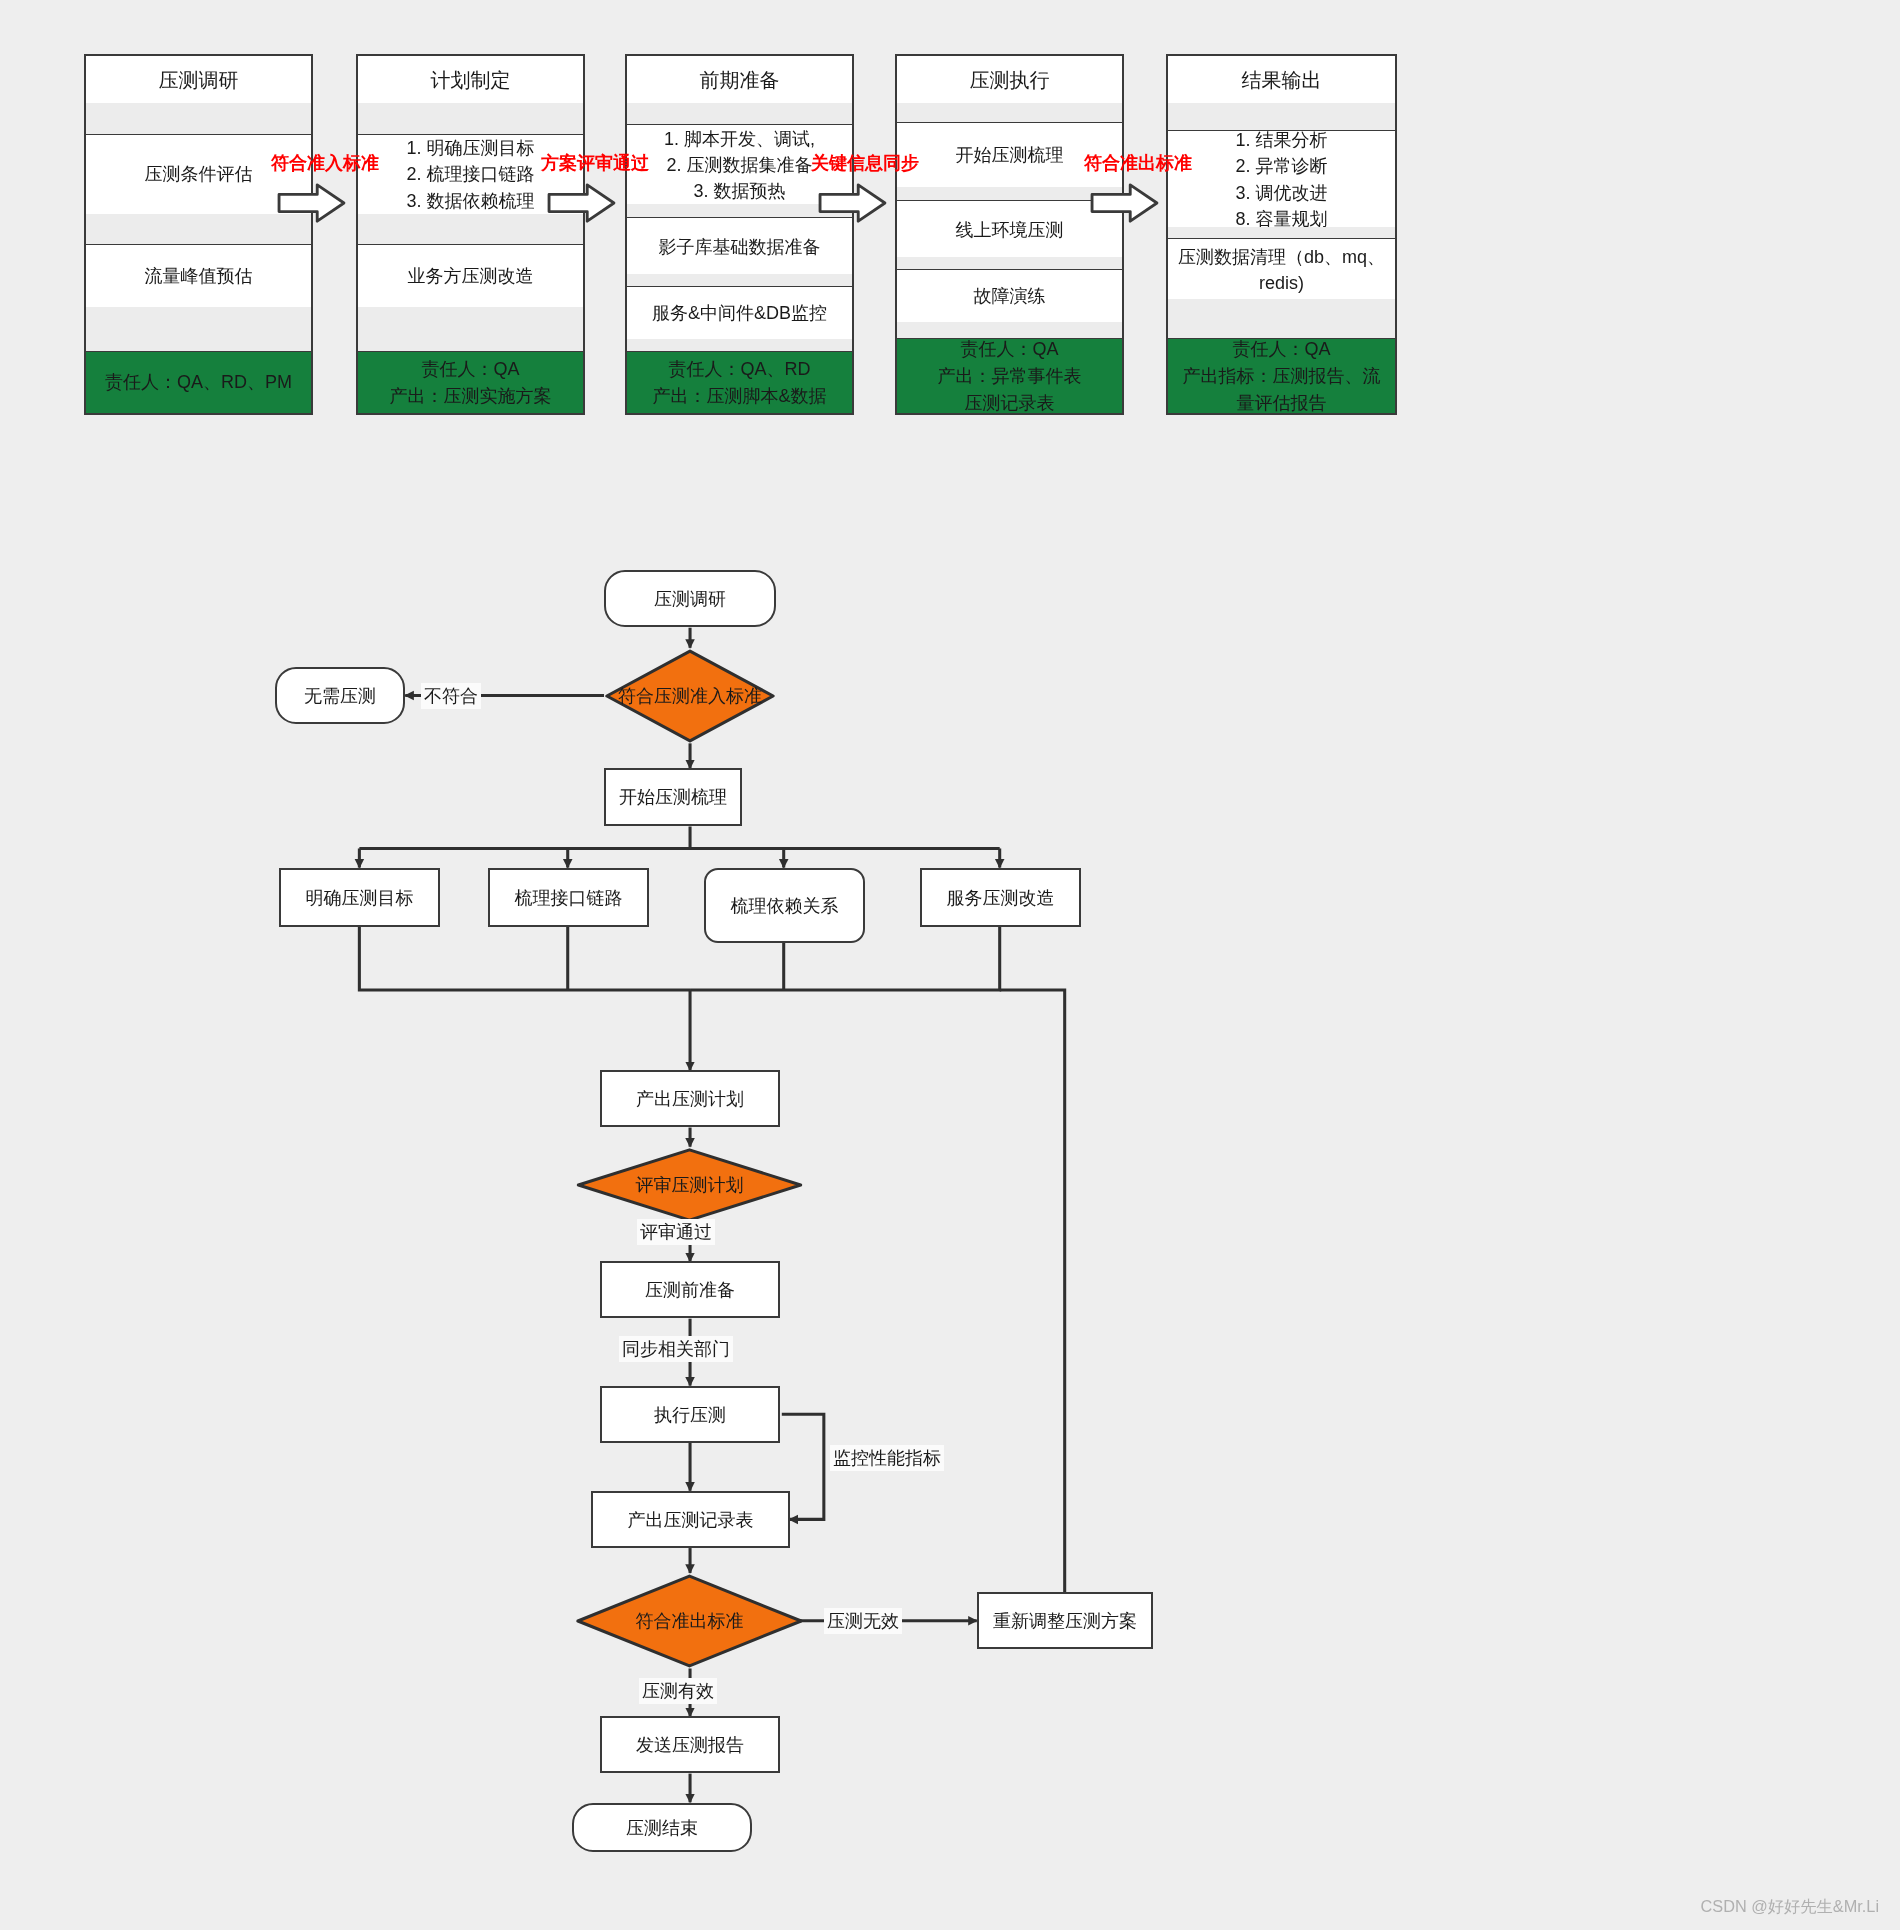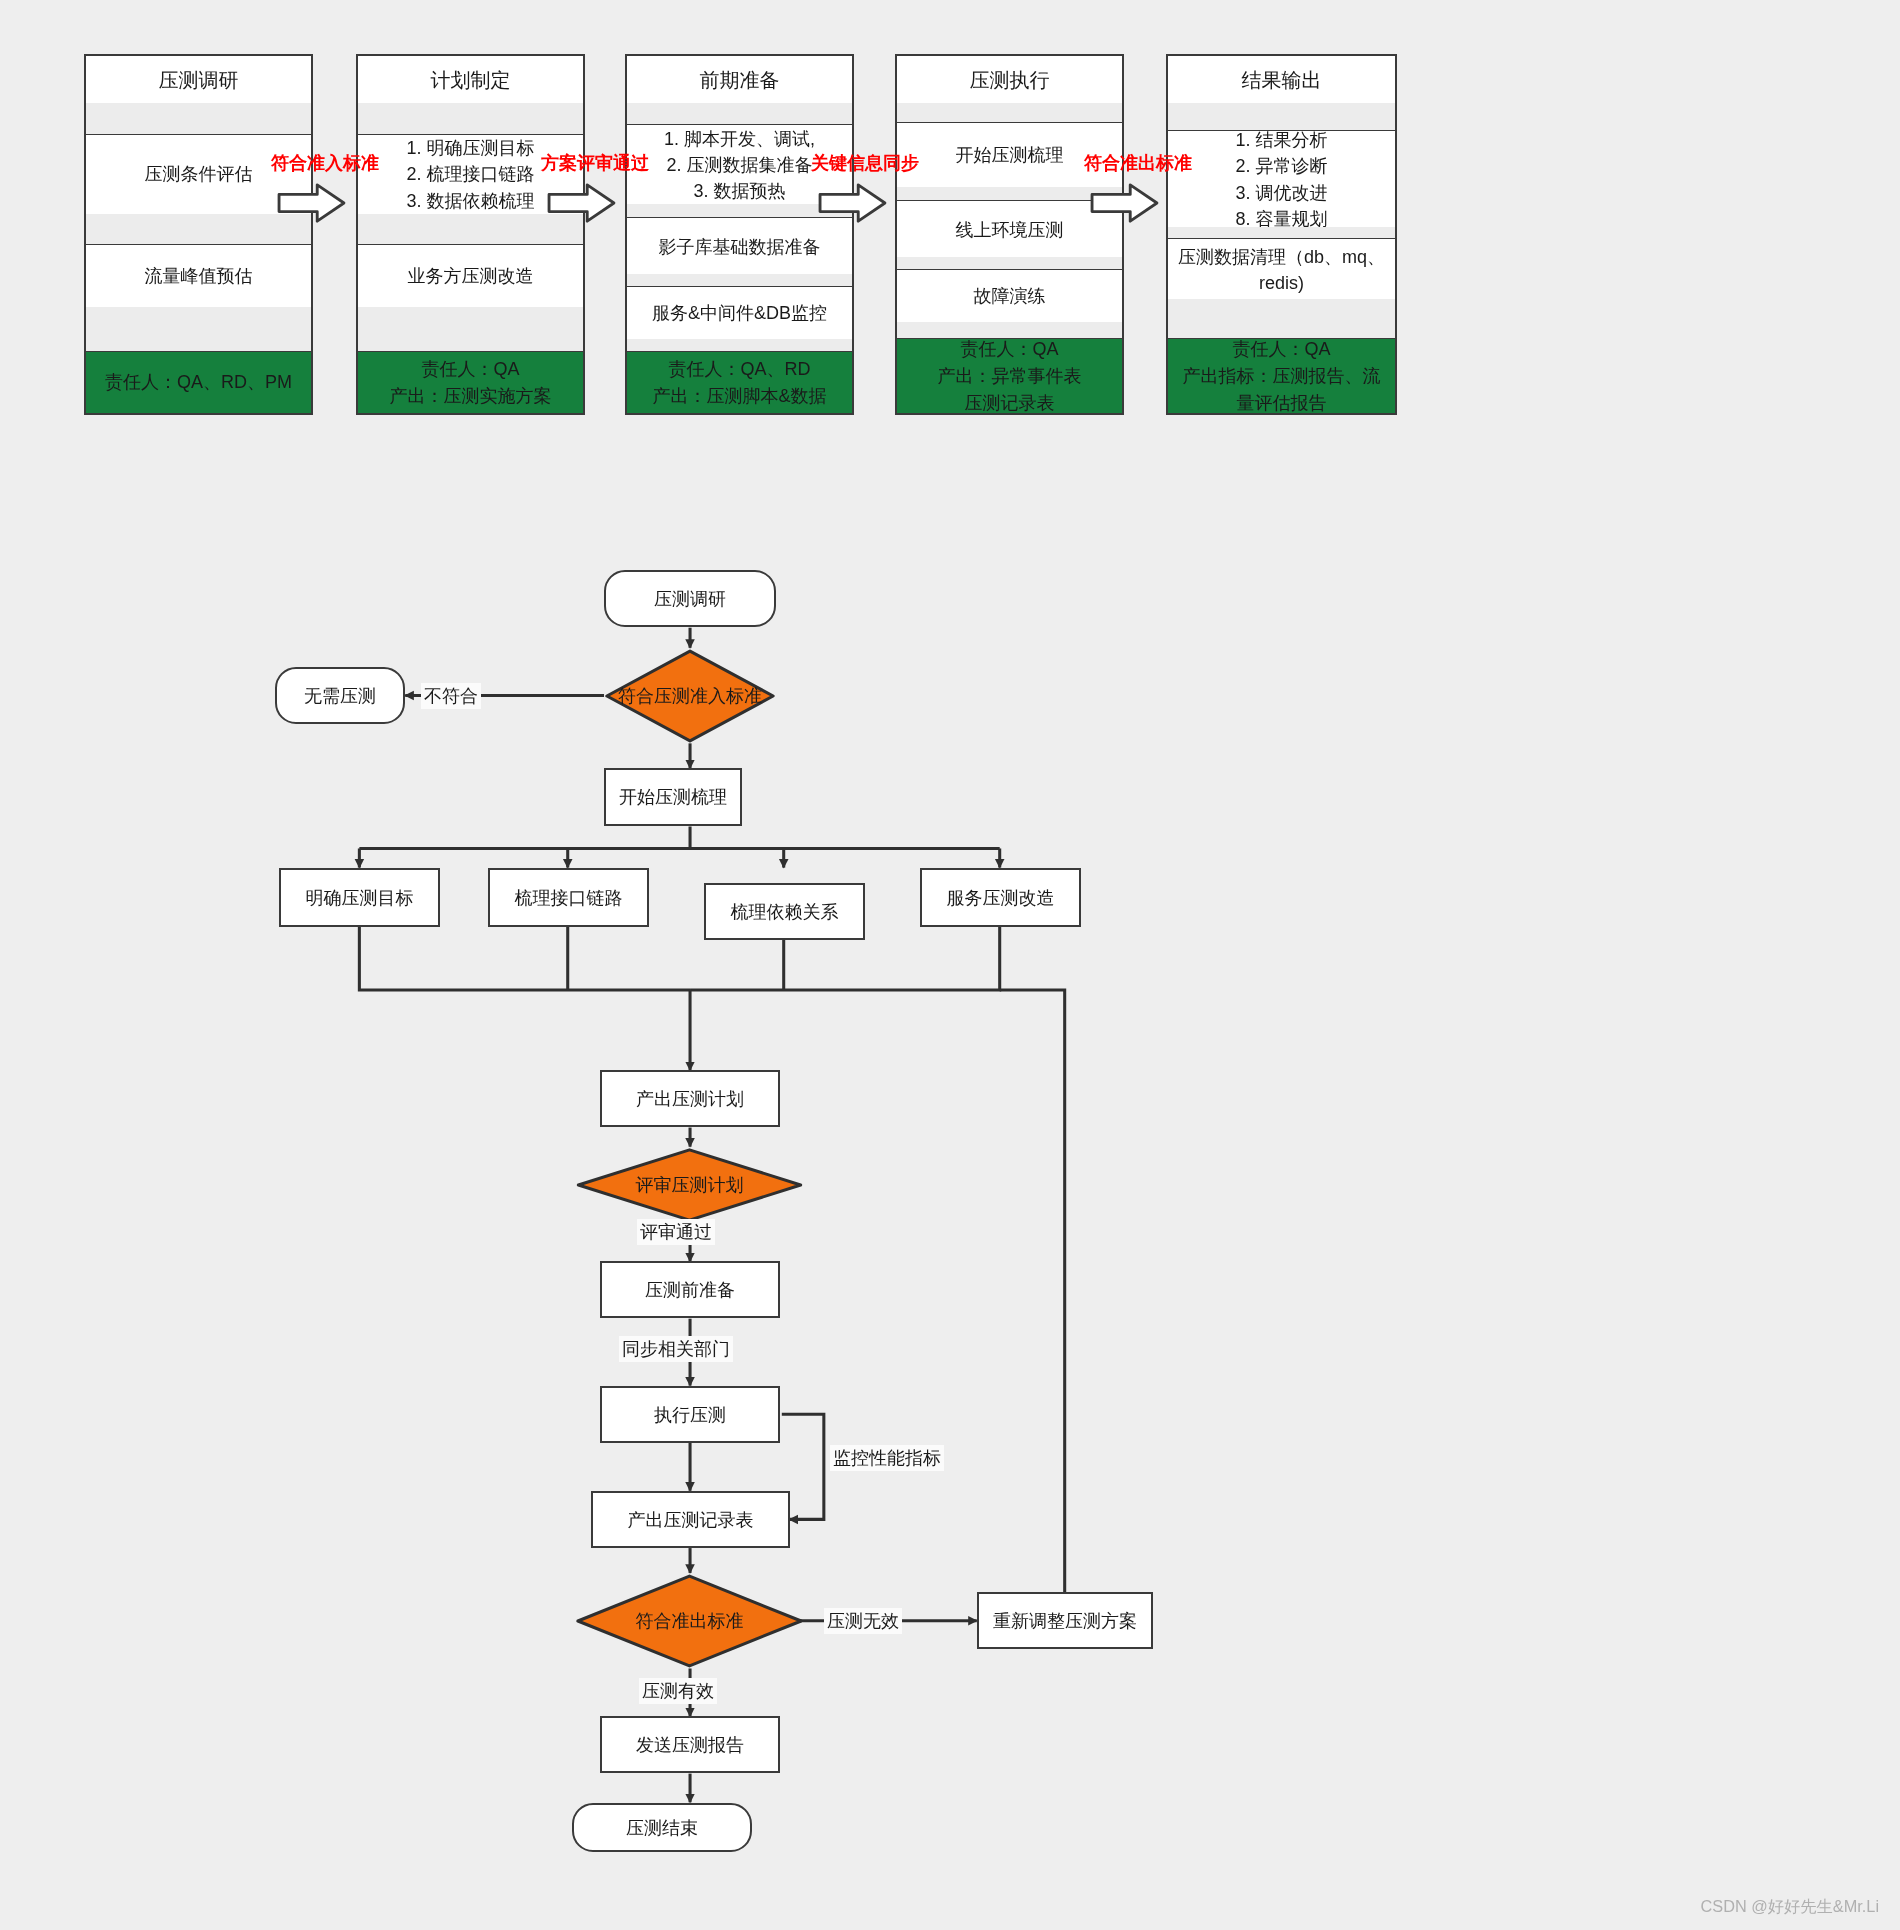--- a/index.html
+++ b/index.html
@@ -263,21 +263,21 @@
       <svg class="dshape" width="172" height="96" viewBox="0 0 180 100">
           <polygon points="90,3 177,50 90,97 3,50" fill="#f2700f" stroke="#2f2f2f" stroke-width="3.2" stroke-linejoin="round"></polygon>
         </svg>
       <span class="dtext">符合压测准入标准</span>
     </div>
 
     <div class="node" style="left:604px;top:233px;width:138px;height:58px;">开始压测梳理</div>
 
     <div class="node" style="left:279px;top:333px;width:161px;height:59px;">明确压测目标</div>
     <div class="node" style="left:488px;top:333px;width:161px;height:59px;">梳理接口链路</div>
-    <div class="node" style="left:704px;top:348px;width:161px;height:57px;">梳理依赖关系</div>
+    <div class="node" style="left:704px;top:333px;width:161px;height:75px;border-radius:14px;">梳理依赖关系</div>
     <div class="node" style="left:920px;top:333px;width:161px;height:59px;">服务压测改造</div>
 
     <div class="node" style="left:600px;top:535px;width:180px;height:57px;">产出压测计划</div>
 
     <div class="diamond" style="left:575px;top:612px;width:229px;height:76px;">
       <svg class="dshape" width="229" height="76" viewBox="0 0 240 80">
           <polygon points="120,3 237,40 120,77 3,40" fill="#f2700f" stroke="#2f2f2f" stroke-width="3.2" stroke-linejoin="round"></polygon>
         </svg>
       <span class="dtext">评审压测计划</span>
     </div>

